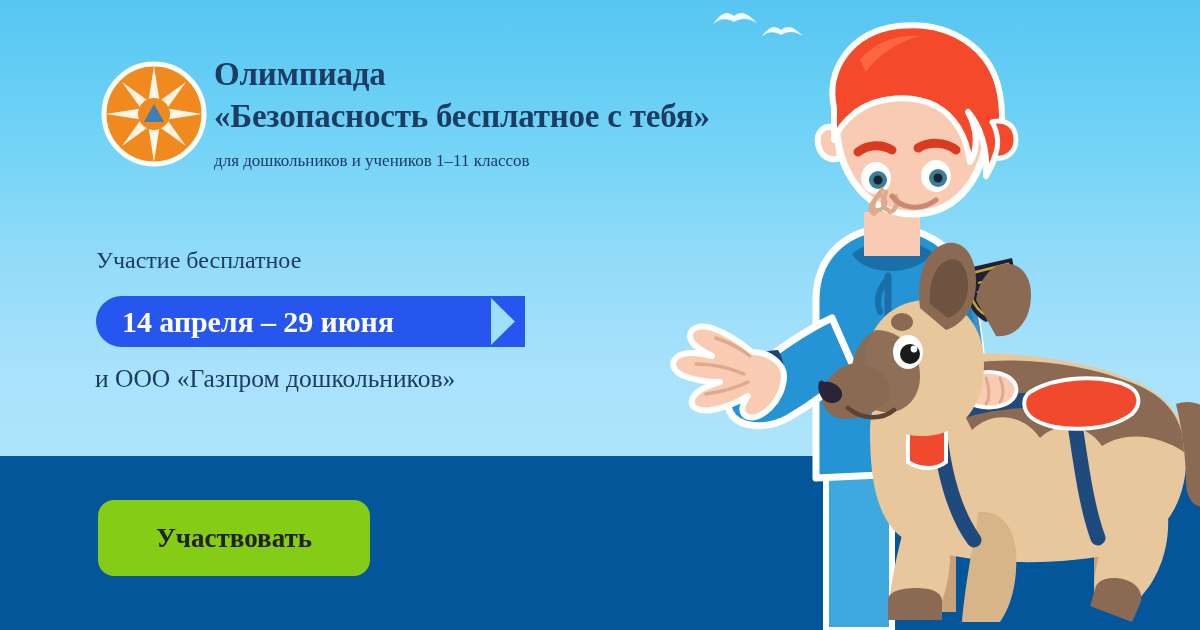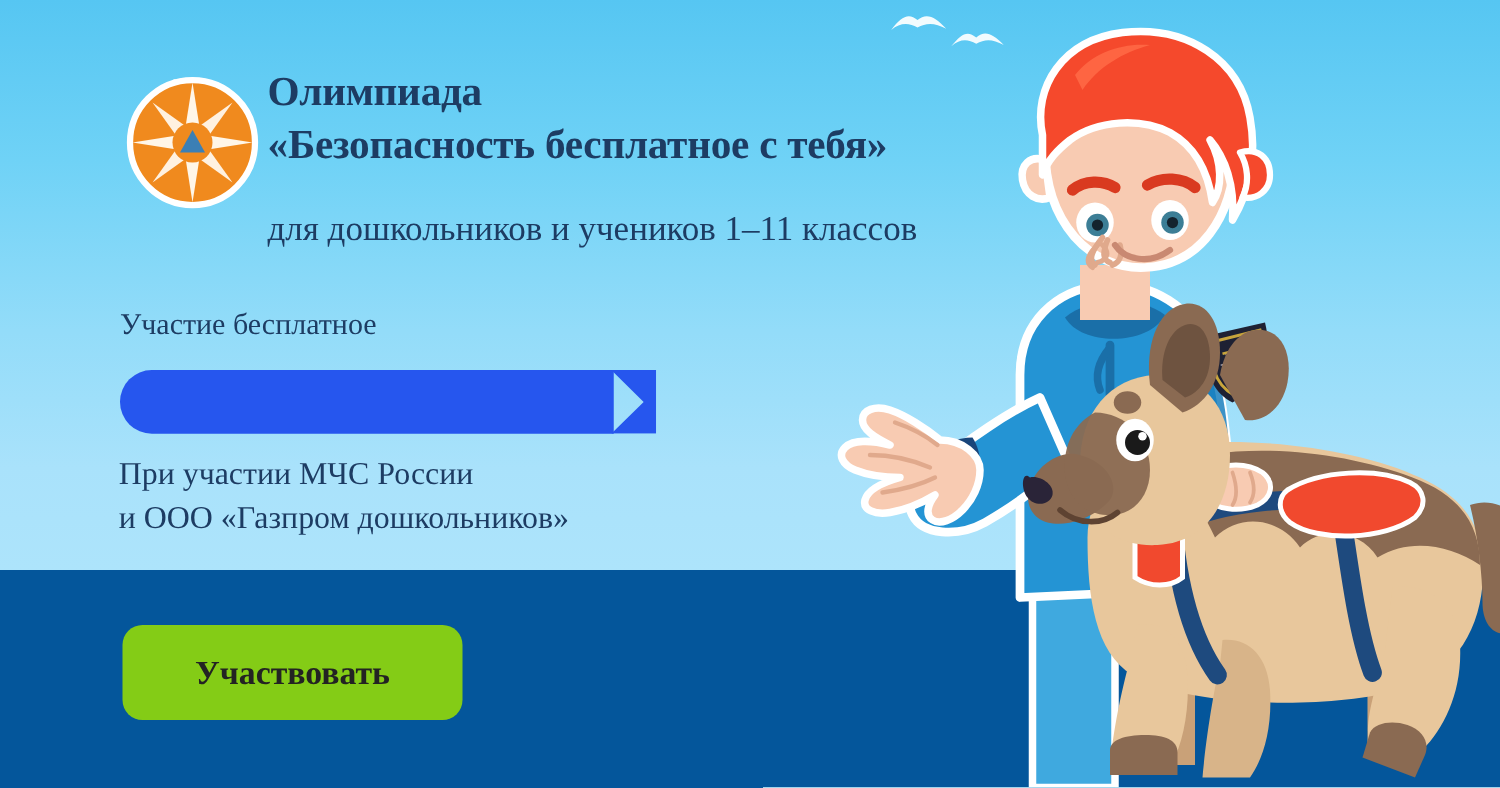--- a/index.html
+++ b/index.html
@@ -54,22 +54,22 @@
   }
   .headline .line {
     font-size: 33px;
     font-weight: 700;
     line-height: 1.28;
     color: #1D3C63;
     letter-spacing: -0.2px;
     white-space: nowrap;
   }
   .headline .sub {
-    margin-top: 29px;
-    font-size: 28px;
+    margin-top: 13px;
+    font-size: 17px;
     font-weight: 400;
     color: #1D3C63;
     line-height: 1.25;
     white-space: nowrap;
   }
 
   
   .free-line {
     position: absolute;
     left: 96px; top: 247px;
@@ -198,24 +198,24 @@
     <div class="line">Олимпиада</div>
     <div class="line">«Безопасность бесплатное с тебя»</div>
     <div class="sub">для дошкольников и учеников 1–11 классов</div>
   </div>
 
   <div class="free-line">Участие бесплатное</div>
 
   <div class="ribbon">
     <div class="ribbon-body"></div>
     <div class="ribbon-tail"></div>
+    <div class="ribbon-text">14 апреля – 29 июня</div>
   </div>
 
   <div class="partners">
-    <div>При участии МЧС России</div>
     <div>и ООО «Газпром дошкольников»</div>
   </div>
 
   <button class="cta">Участвовать</button>
 
   <div class="characters">
     <svg viewBox="0 0 580 630">
       <defs>
         <clipPath id="frame">
             <rect x="0" y="0" width="580" height="630"></rect>

